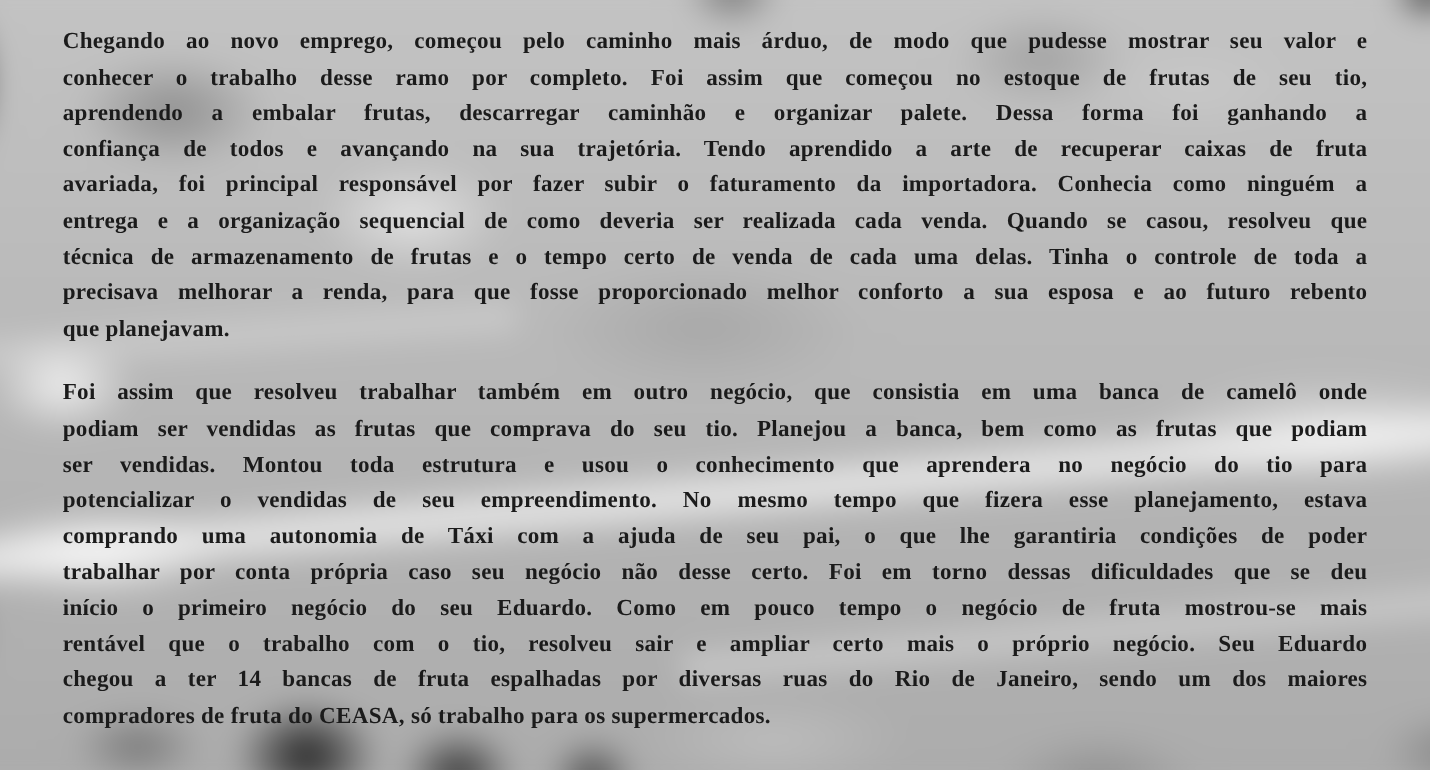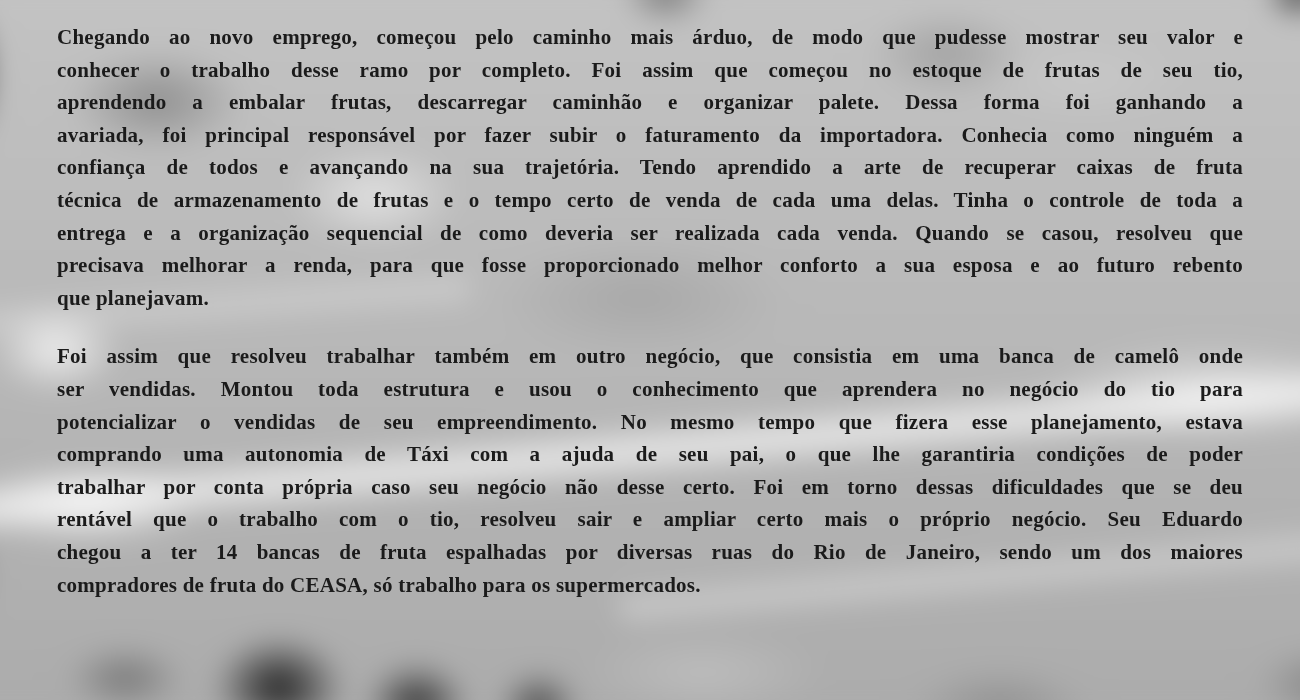--- a/index.html
+++ b/index.html
@@ -81,33 +81,35 @@
     <div class="band band-2"></div>
     <div class="band band-3"></div>
   </div>
 
   <main class="content">
 
     <section class="para">
       <div class="line">Chegando ao novo emprego, começou pelo caminho mais árduo, de modo que pudesse mostrar seu valor e</div>
       <div class="line">conhecer o trabalho desse ramo por completo. Foi assim que começou no estoque de frutas de seu tio,</div>
       <div class="line">aprendendo a embalar frutas, descarregar caminhão e organizar palete. Dessa forma foi ganhando a</div>
+      <div class="line">confiança de todos e avançando na sua trajetória. Tendo aprendido a arte de recuperar caixas de fruta</div>
       <div class="line">avariada, foi principal responsável por fazer subir o faturamento da importadora. Conhecia como ninguém a</div>
-      <div class="line">confiança de todos e avançando na sua trajetória. Tendo aprendido a arte de recuperar caixas de fruta</div>
+      <div class="line">entrega e a organização sequencial de como deveria ser realizada cada venda. Quando se casou, resolveu que</div>
       <div class="line">técnica de armazenamento de frutas e o tempo certo de venda de cada uma delas. Tinha o controle de toda a</div>
-      <div class="line">entrega e a organização sequencial de como deveria ser realizada cada venda. Quando se casou, resolveu que</div>
       <div class="line">precisava melhorar a renda, para que fosse proporcionado melhor conforto a sua esposa e ao futuro rebento</div>
       <div class="line last">que planejavam.</div>
     </section>
 
     <section class="para">
       <div class="line">Foi assim que resolveu trabalhar também em outro negócio, que consistia em uma banca de camelô onde</div>
+      <div class="line">podiam ser vendidas as frutas que comprava do seu tio. Planejou a banca, bem como as frutas que podiam</div>
       <div class="line">ser vendidas. Montou toda estrutura e usou o conhecimento que aprendera no negócio do tio para</div>
       <div class="line">potencializar o vendidas de seu empreendimento. No mesmo tempo que fizera esse planejamento, estava</div>
       <div class="line">comprando uma autonomia de Táxi com a ajuda de seu pai, o que lhe garantiria condições de poder</div>
       <div class="line">trabalhar por conta própria caso seu negócio não desse certo. Foi em torno dessas dificuldades que se deu</div>
+      <div class="line">início o primeiro negócio do seu Eduardo. Como em pouco tempo o negócio de fruta mostrou-se mais</div>
       <div class="line">rentável que o trabalho com o tio, resolveu sair e ampliar certo mais o próprio negócio. Seu Eduardo</div>
       <div class="line">chegou a ter 14 bancas de fruta espalhadas por diversas ruas do Rio de Janeiro, sendo um dos maiores</div>
       <div class="line last">compradores de fruta do CEASA, só trabalho para os supermercados.</div>
     </section>
 
   </main>
 </div>
 
 </body></html>

